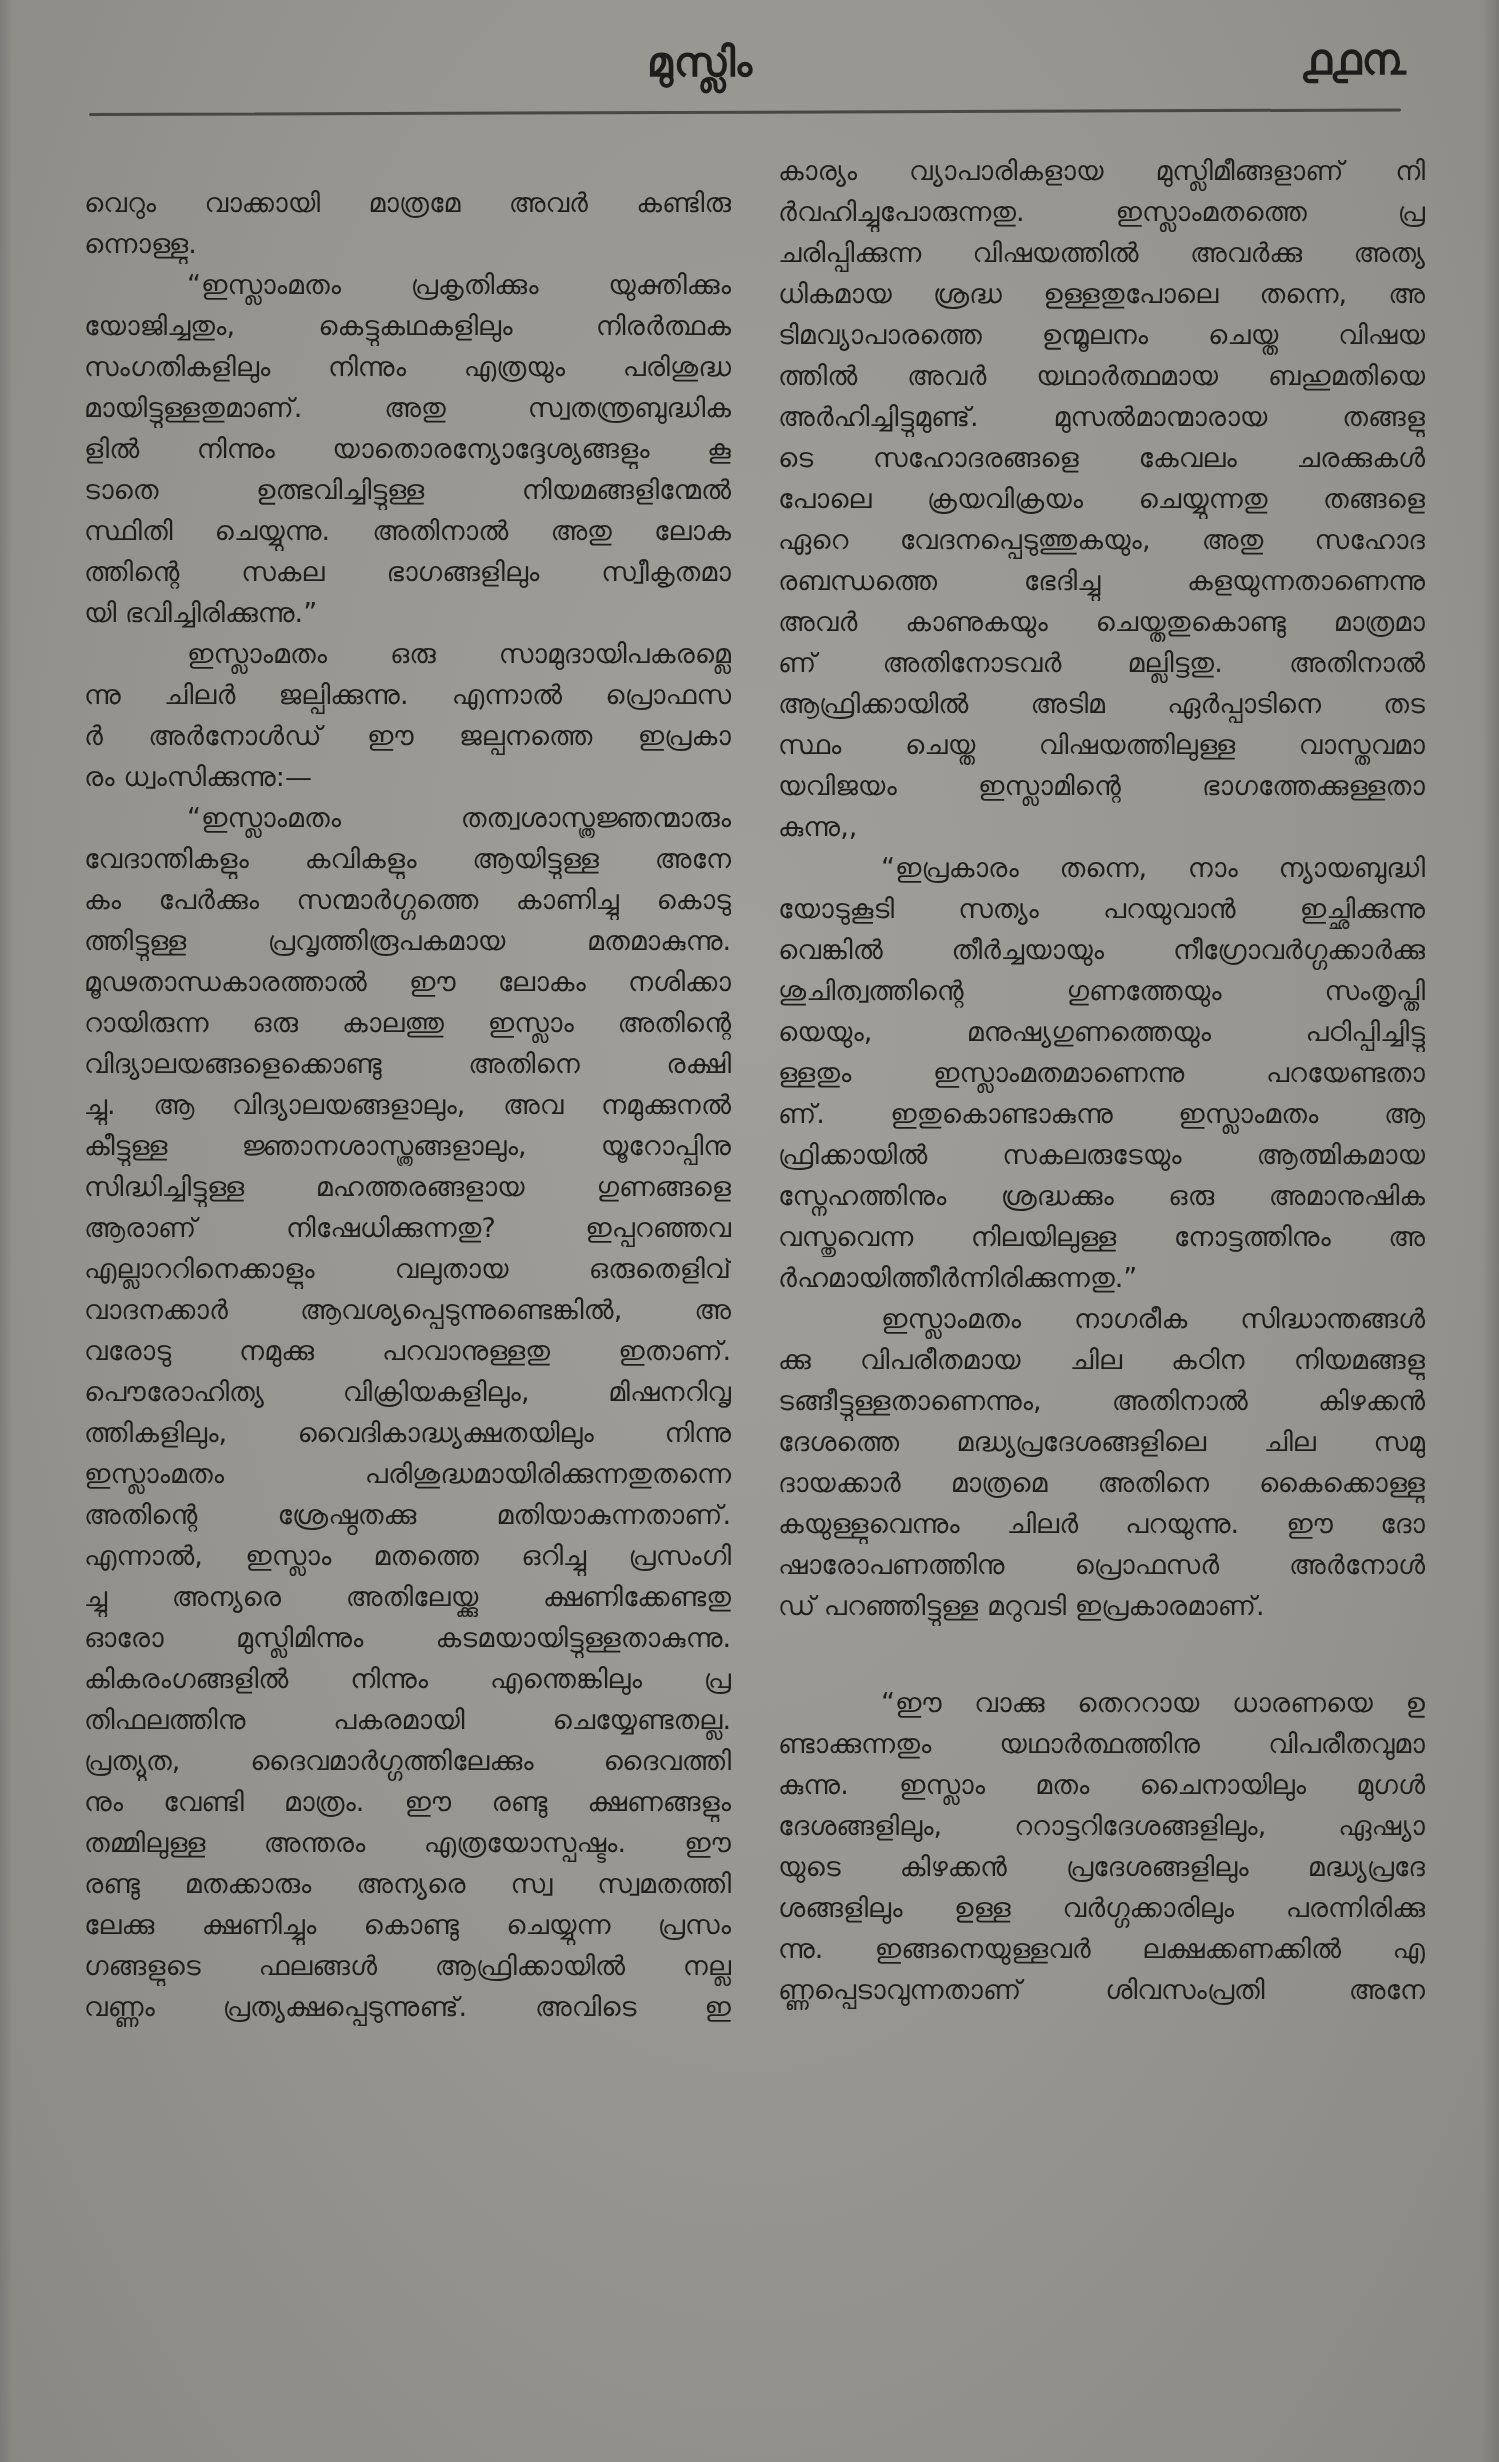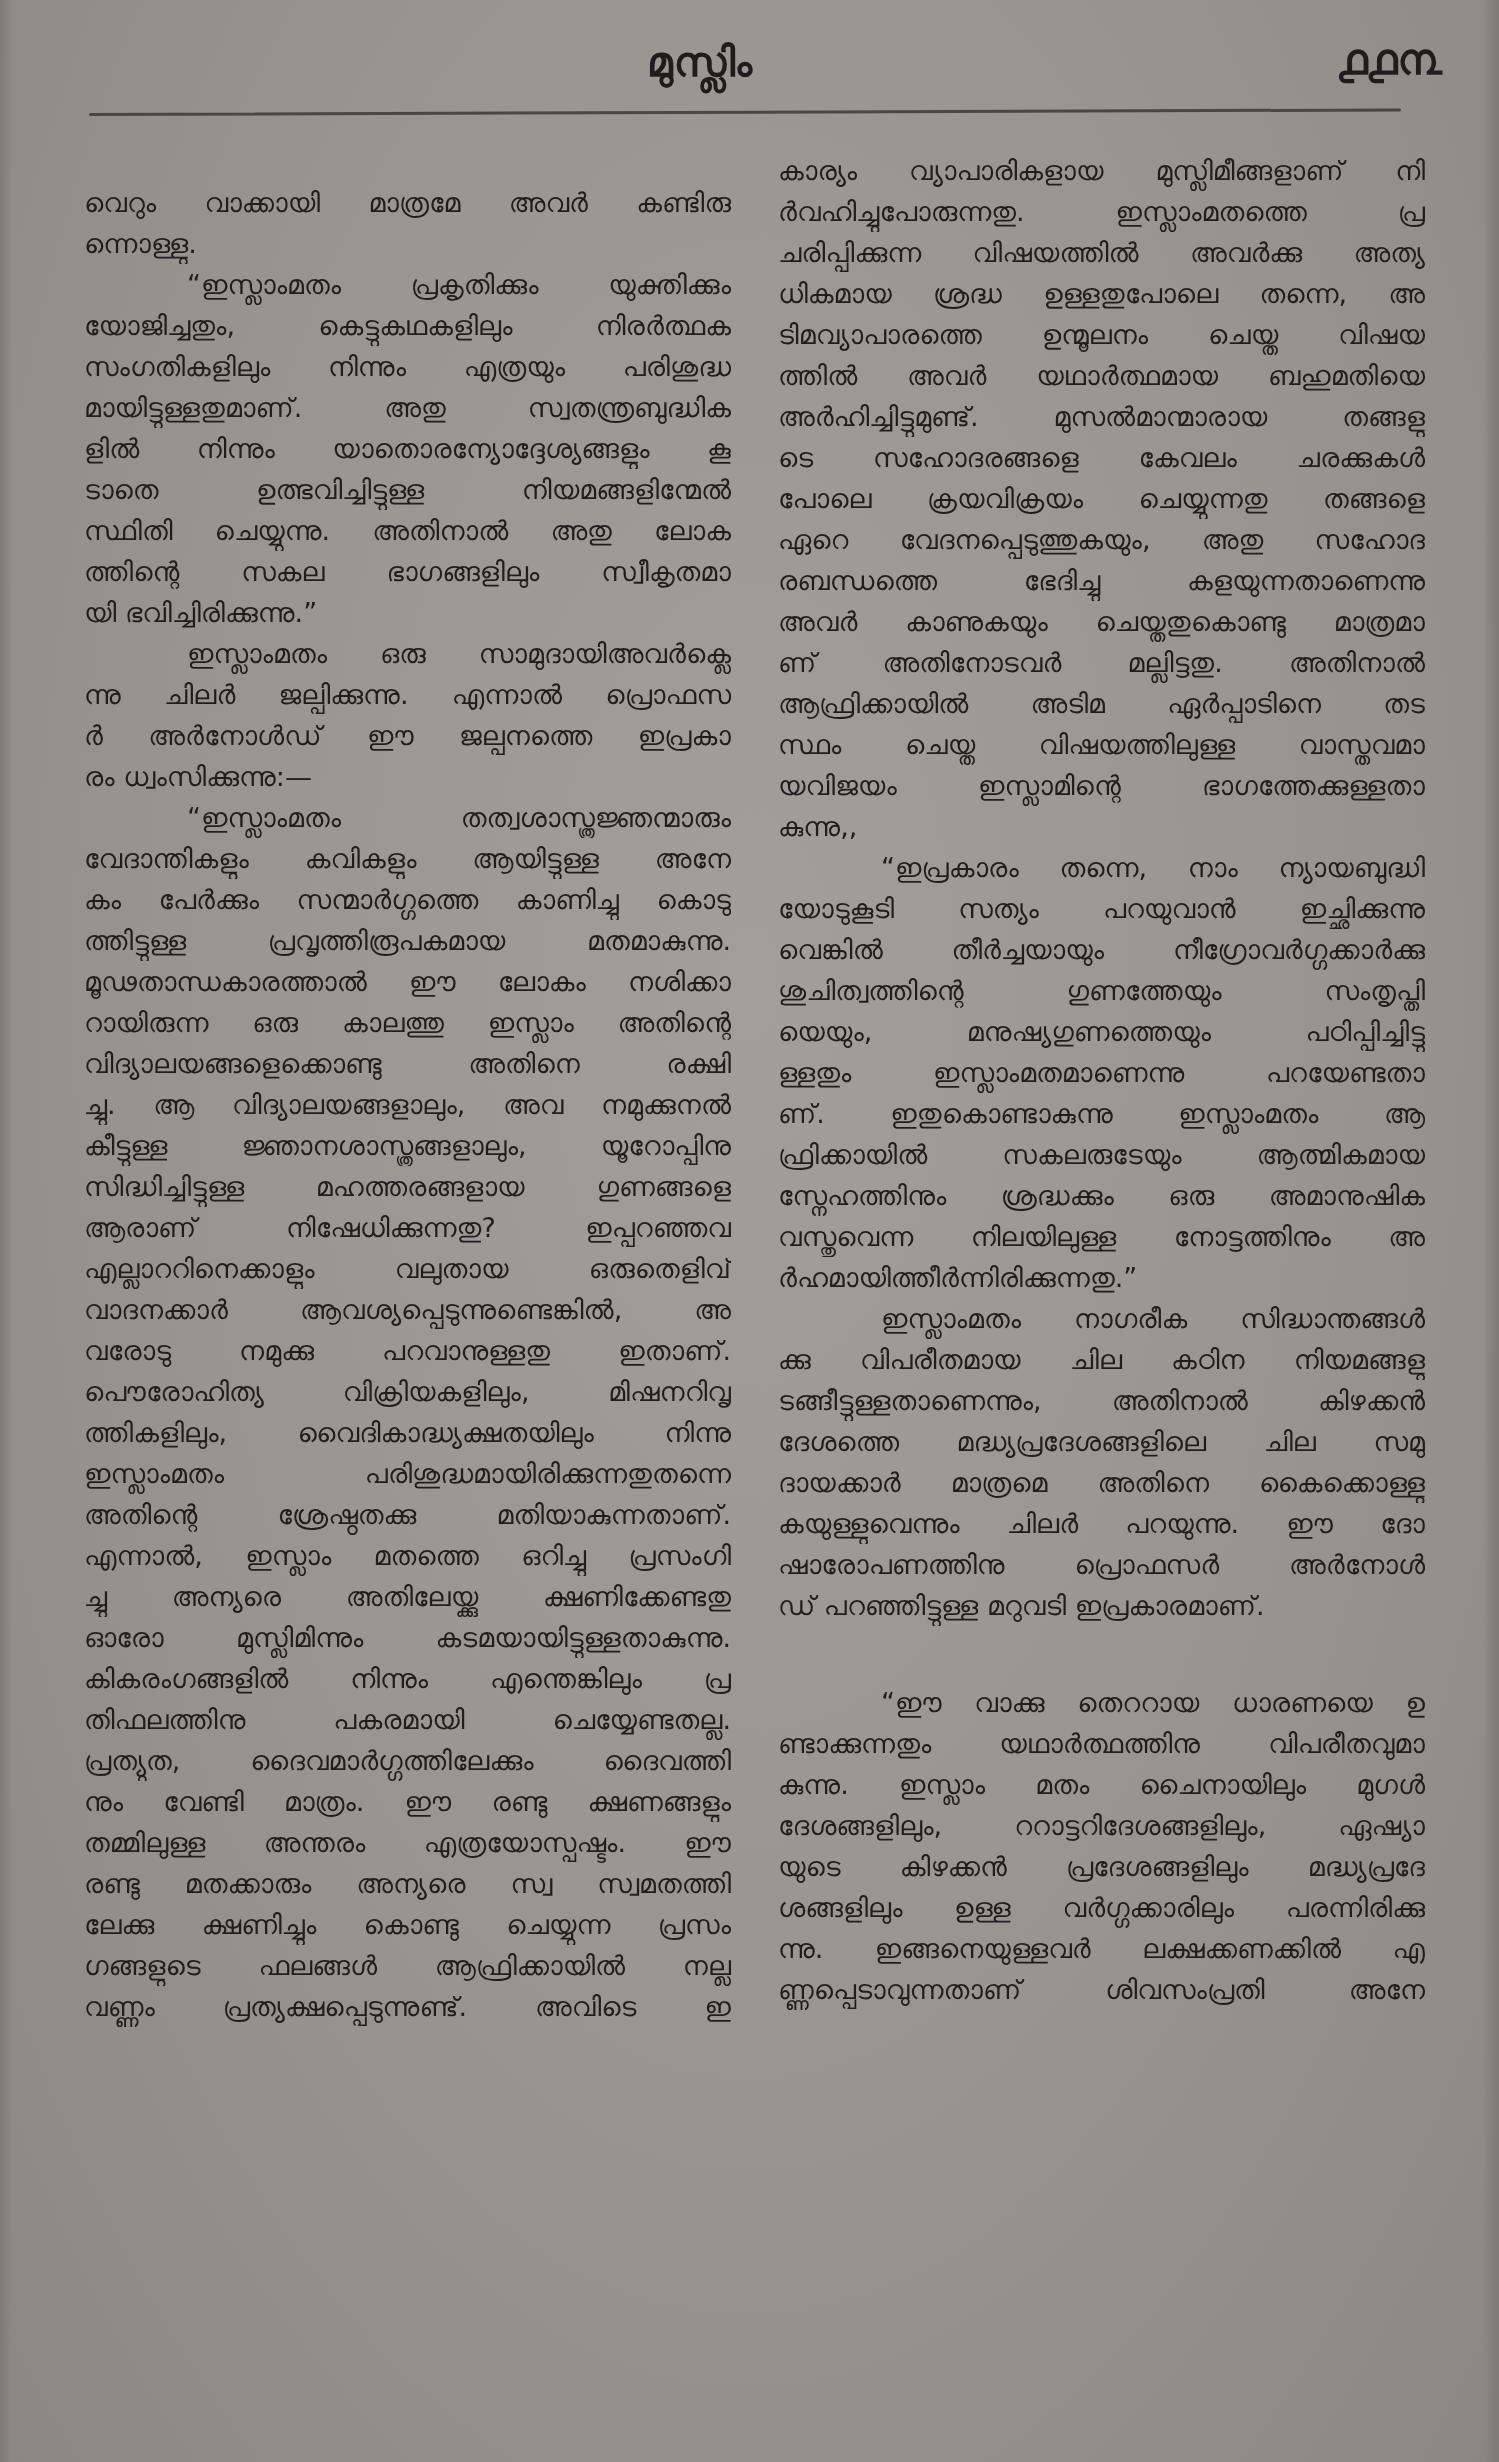--- a/index.html
+++ b/index.html
@@ -30,21 +30,21 @@
       position: absolute;
       left: 647px;
       top: 3.7px;
       font-size: 41px;
       font-weight: bold;
       letter-spacing: 0.9px;
       color: #1e1d1b;
     }
     .page-number {
       position: absolute;
-      left: 1338px;
+      left: 1302px;
       top: 0px;
       font-size: 43px;
       font-weight: bold;
       color: #1e1d1b;
     }
     .head-rule {
       position: absolute;
       left: 89px;
       top: 113px;
       width: 1312px;
@@ -103,21 +103,21 @@
       <span class="line last">ന്നൊള്ളു.</span>
       <span class="line indent">“ഇസ്ലാംമതം പ്രകൃതിക്കും യുക്തിക്കും</span>
       <span class="line">യോജിച്ചതും, കെട്ടുകഥകളിലും നിരർത്ഥക</span>
       <span class="line">സംഗതികളിലും നിന്നും എത്രയും പരിശുദ്ധ</span>
       <span class="line">മായിട്ടുള്ളതുമാണ്. അതു സ്വതന്ത്രബുദ്ധിക</span>
       <span class="line">ളിൽ നിന്നും യാതൊരന്യോദ്ദേശ്യങ്ങളും കൂ</span>
       <span class="line">ടാതെ ഉത്ഭവിച്ചിട്ടുള്ള നിയമങ്ങളിന്മേൽ</span>
       <span class="line">സ്ഥിതി ചെയ്യുന്നു. അതിനാൽ അതു ലോക</span>
       <span class="line">ത്തിന്റെ സകല ഭാഗങ്ങളിലും സ്വീകൃതമാ</span>
       <span class="line last">യി ഭവിച്ചിരിക്കുന്നു.”</span>
-      <span class="line indent">ഇസ്ലാംമതം ഒരു സാമുദായിഅവർക്ലെ</span>
+      <span class="line indent">ഇസ്ലാംമതം ഒരു സാമുദായിപകരമ്ലെ</span>
       <span class="line">ന്നു ചിലർ ജല്പിക്കുന്നു. എന്നാൽ പ്രൊഫസ</span>
       <span class="line">ർ അർനോൾഡ് ഈ ജല്പനത്തെ ഇപ്രകാ</span>
       <span class="line last">രം ധ്വംസിക്കുന്നു:—</span>
       <span class="line indent">“ഇസ്ലാംമതം തത്വശാസ്ത്രജ്ഞന്മാരും</span>
       <span class="line">വേദാന്തികളും കവികളും ആയിട്ടുള്ള അനേ</span>
       <span class="line">കം പേർക്കും സന്മാർഗ്ഗത്തെ കാണിച്ചു കൊടു</span>
       <span class="line">ത്തിട്ടുള്ള പ്രവൃത്തിരൂപകമായ മതമാകുന്നു.</span>
       <span class="line">മൂഢതാന്ധകാരത്താൽ ഈ ലോകം നശിക്കാ</span>
       <span class="line">റായിരുന്ന ഒരു കാലത്തു ഇസ്ലാം അതിന്റെ</span>
       <span class="line">വിദ്യാലയങ്ങളെക്കൊണ്ടു അതിനെ രക്ഷി</span>

